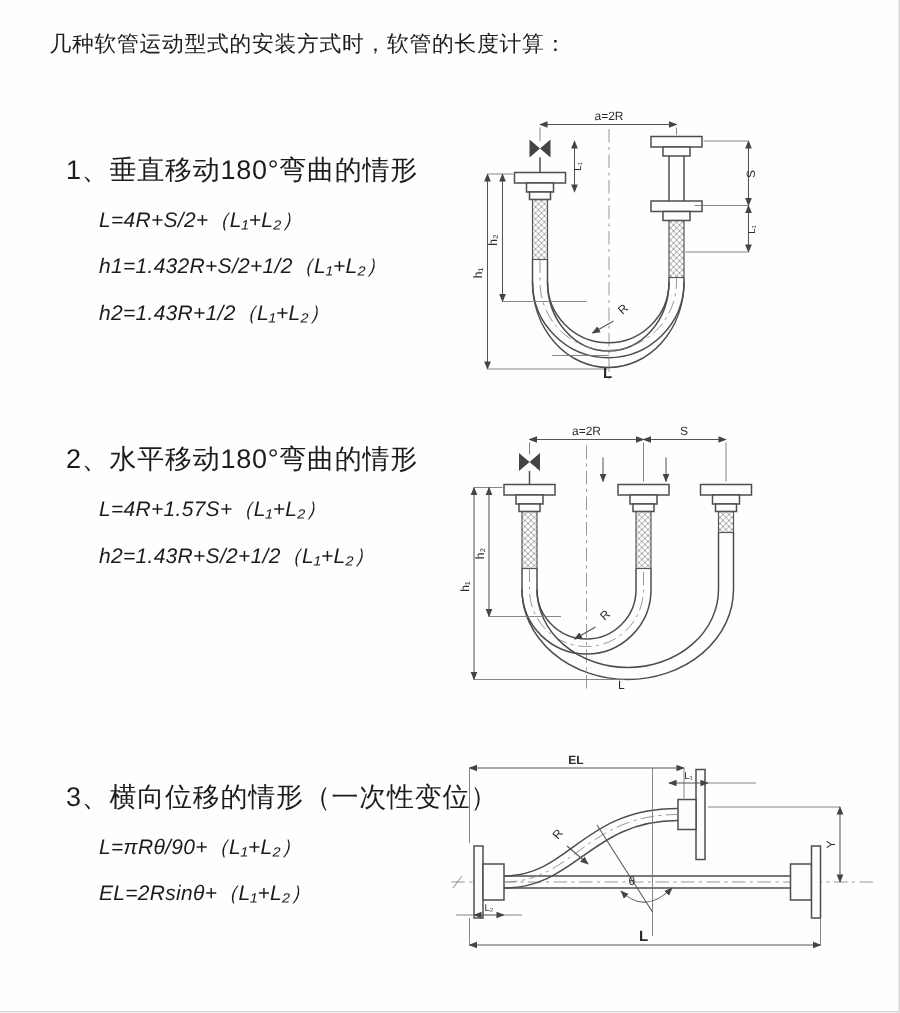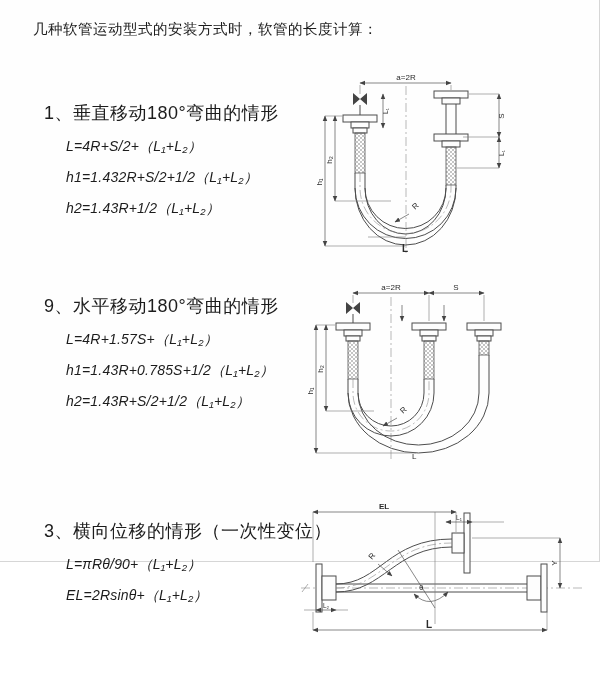--- a/index.html
+++ b/index.html
@@ -1,19 +1,19 @@
 <!DOCTYPE html>
 <html><head>
 <meta charset="utf-8">
 <title>几种软管运动型式的安装方式时，软管的长度计算：</title>
 <style>
   html,body{margin:0;padding:0;background:#ffffff;}
   body{width:600px;height:675px;overflow:hidden;
        font-family:"Liberation Sans","DejaVu Sans",sans-serif;color:#1c1c1c;}
-  .page{position:relative;width:600px;height:562px;background:#fefefe;
+  .page{position:relative;width:600px;height:675px;background:#fefefe;
         box-shadow:inset -1px -1px 0 #d6d6d6;}
   .title{position:absolute;left:33px;top:20px;font-size:14.5px;letter-spacing:.5px;}
   .sec{position:absolute;left:44px;}
   .sec-heading{font-size:18px;letter-spacing:.5px;white-space:nowrap;}
   .formula{margin:13px 0 0 22px;font-size:14px;letter-spacing:.2px;white-space:nowrap;font-style:italic;}
   #sec1{top:101px;} #sec2{top:294px;} #sec3{top:519px;}
   .diag{position:absolute;}
   #d1{left:313px;top:70px;} #d2{left:304px;top:281px;} #d3{left:296px;top:498px;}
   svg{display:block;}
   svg .ln{stroke:#4d4d4d;stroke-width:1;fill:none;}
@@ -35,23 +35,22 @@
   <div class="title">几种软管运动型式的安装方式时，软管的长度计算：</div>
 
   <div class="sec" id="sec1">
     <div class="sec-heading">1、垂直移动180°弯曲的情形</div>
     <div class="formula">L=4R+S/2+（L₁+L₂）</div>
     <div class="formula">h1=1.432R+S/2+1/2（L₁+L₂）</div>
     <div class="formula">h2=1.43R+1/2（L₁+L₂）</div>
   </div>
 
   <div class="sec" id="sec2">
-    <div class="sec-heading">9、水平移动180°弯曲的情形</div>
+    <div class="sec-heading">2、水平移动180°弯曲的情形</div>
     <div class="formula">L=4R+1.57S+（L₁+L₂）</div>
-    <div class="formula">h1=1.43R+0.785S+1/2（L₁+L₂）</div>
     <div class="formula">h2=1.43R+S/2+1/2（L₁+L₂）</div>
   </div>
 
   <div class="sec" id="sec3">
     <div class="sec-heading">3、横向位移的情形（一次性变位）</div>
     <div class="formula">L=πRθ/90+（L₁+L₂）</div>
     <div class="formula">EL=2Rsinθ+（L₁+L₂）</div>
   </div>
 
   <div class="diag" id="d1">

